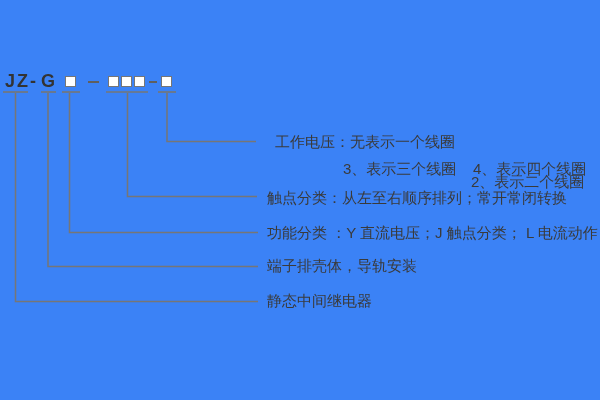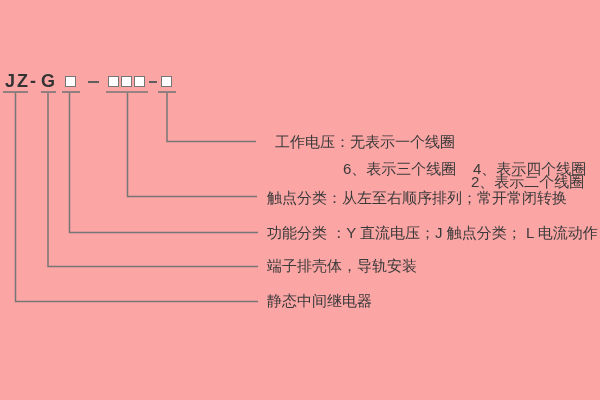--- a/index.html
+++ b/index.html
@@ -1,20 +1,20 @@
 <!DOCTYPE html>
 <html><head>
 <meta charset="utf-8">
 <style>
   html, body { margin: 0; padding: 0; background: #ffffff; }
   .canvas {
     position: relative;
     width: 600px;
     height: 400px;
-    background: #fca5a5;
+    background: #3b82f6;
     overflow: hidden;
     font-family: "Liberation Sans", sans-serif;
   }
   .lines-svg {
     position: absolute;
     left: 0; top: 0;
     width: 600px; height: 400px;
   }
   .code-text {
     position: absolute;
@@ -75,21 +75,21 @@
   <div class="pbox" style="left:65px;"></div>
   <div class="dash" style="left:88px; top:81px; width:11px;"></div>
   <div class="pbox" style="left:108px;"></div>
   <div class="pbox" style="left:121px;"></div>
   <div class="pbox" style="left:134px;"></div>
   <div class="dash" style="left:149px; top:81px; width:8px;"></div>
   <div class="pbox" style="left:161px;"></div>
 
   <span class="lbl" style="left:267px; top:132px;margin-left:8px;">工作电压：无表示一个线圈</span>
   <span class="lbl" style="left:471px; top:132px;margin-top:40px;">2、表示二个线圈</span>
-  <span class="lbl" style="left:343px; top:159px;">6、表示三个线圈</span>
+  <span class="lbl" style="left:343px; top:159px;">3、表示三个线圈</span>
   <span class="lbl" style="left:473px; top:159px;">4、表示四个线圈</span>
 
   <span class="lbl" style="left:267px; top:188px;">触点分类：从左至右顺序排列；常开常闭转换</span>
 
   <span class="lbl" style="left:267px; top:223px;">功能分类 ：Y 直流电压；J 触点分类； L 电流动作</span>
 
   <span class="lbl" style="left:267px; top:256px;">端子排壳体，导轨安装</span>
 
   <span class="lbl" style="left:267px; top:291px;">静态中间继电器</span>
 

